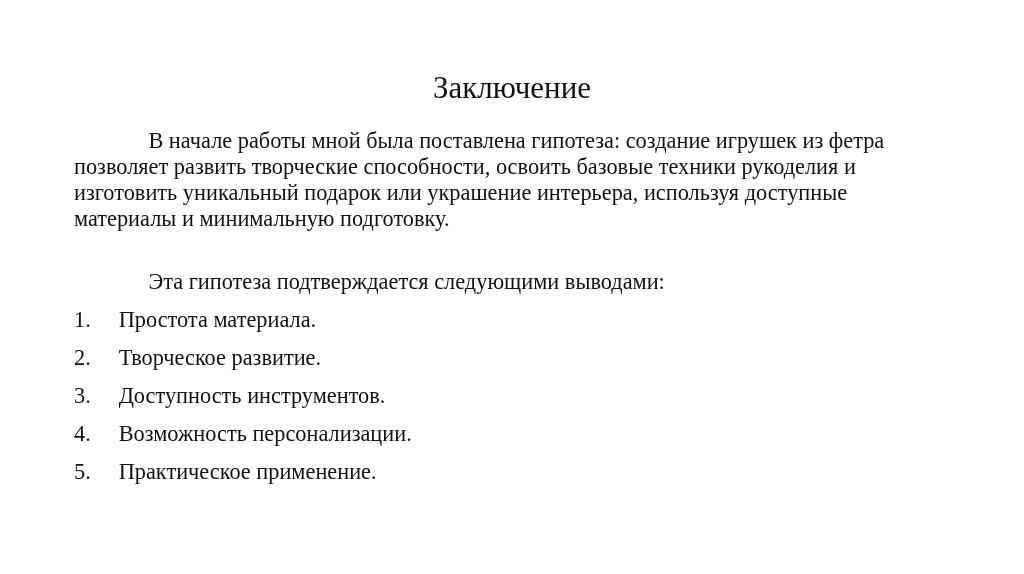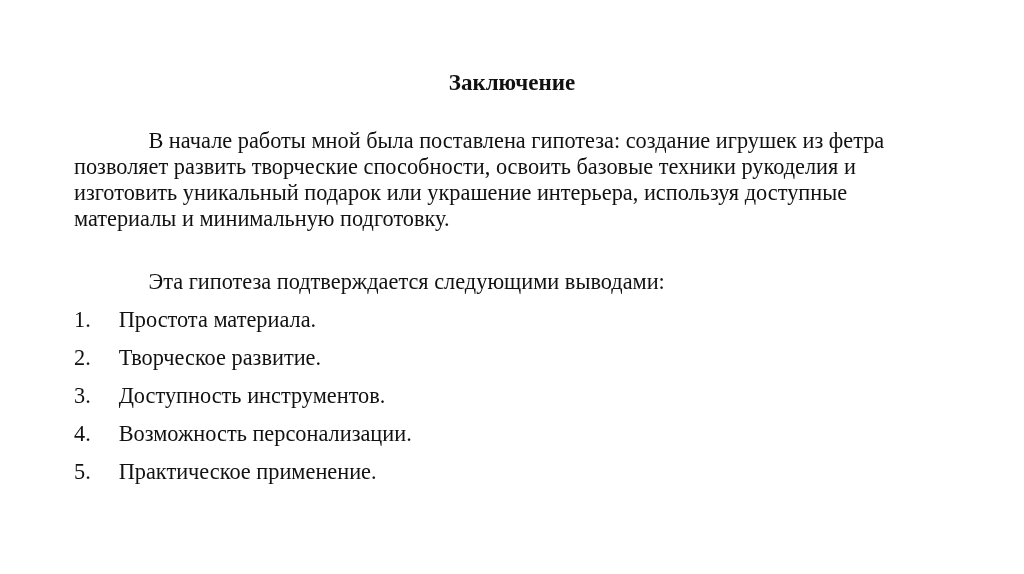--- a/index.html
+++ b/index.html
@@ -1,19 +1,19 @@
 <!DOCTYPE html>
 <html><head>
 <meta charset="utf-8">
 <style>
   html, body { margin: 0; padding: 0; background: #ffffff; }
   body { width: 1024px; height: 574px; position: relative; overflow: hidden;
          font-family: "Liberation Serif", "DejaVu Serif", serif; color: #111111; }
   .title { position: absolute; left: 0; width: 1024px; top: 70px; text-align: center;
-           font-weight: bold; font-size: 23px; }
+           font-weight: normal; font-size: 31px; }
   .para { position: absolute; left: 74px; width: 880px; font-size: 24px; line-height: 26px;
           transform: scaleX(0.93); transform-origin: left top; }
   .p1 { top: 127px; text-indent: 80px; }
   .p2 { top: 268px; text-indent: 80px; }
   .list { position: absolute; left: 74px; top: 305px; margin: 0; padding: 0; list-style: none;
           font-size: 24px; transform: scaleX(0.93); transform-origin: left top; }
   .list li { height: 38px; line-height: 28px; display: flex; }
   .num { width: 48px; display: inline-block; }
 </style>
 </head>

